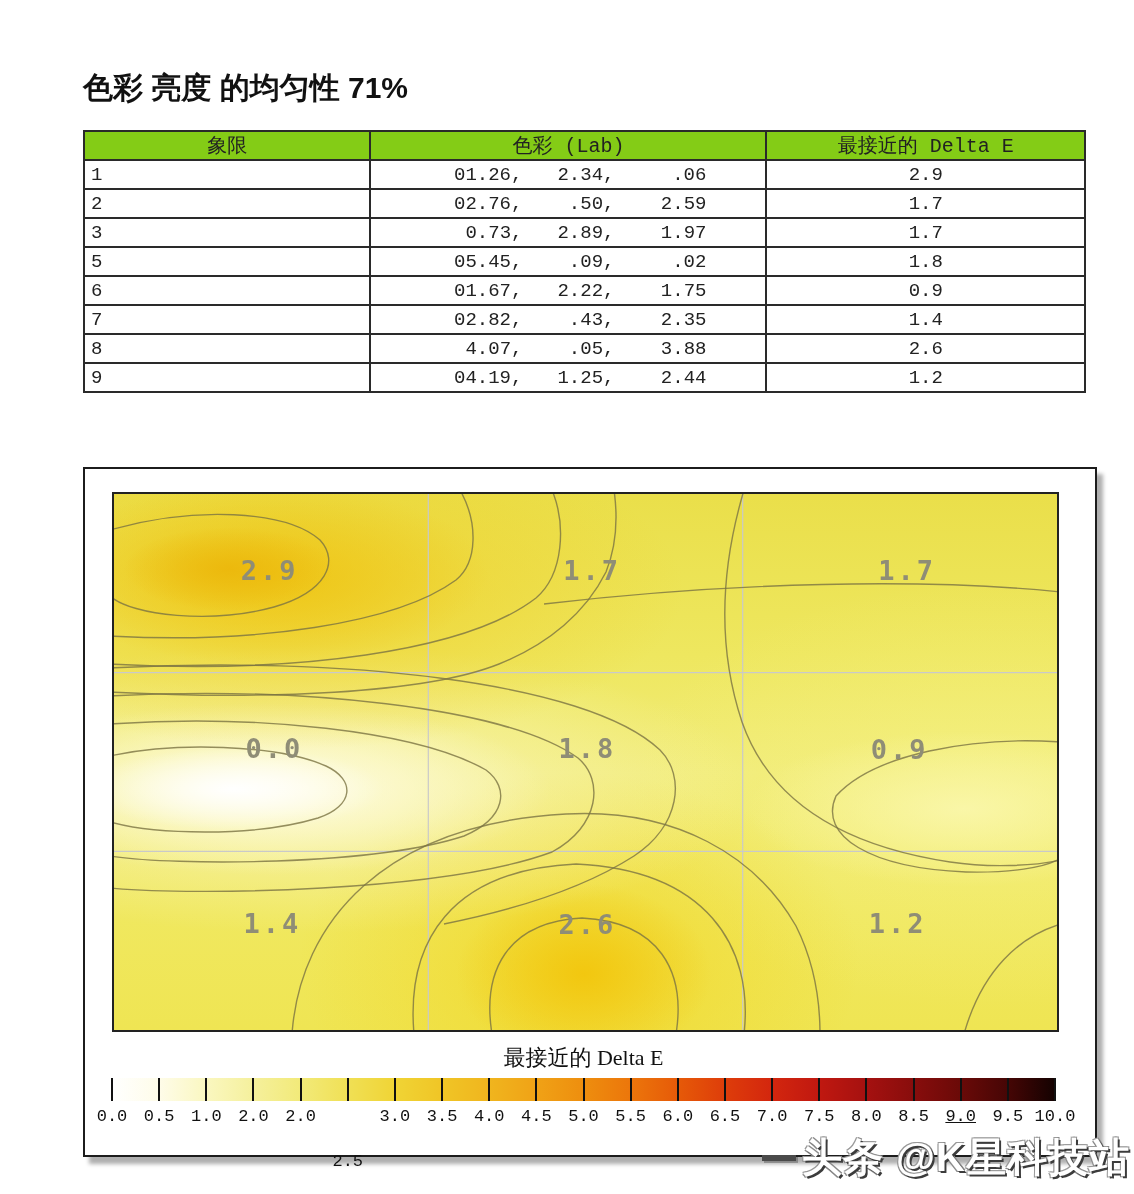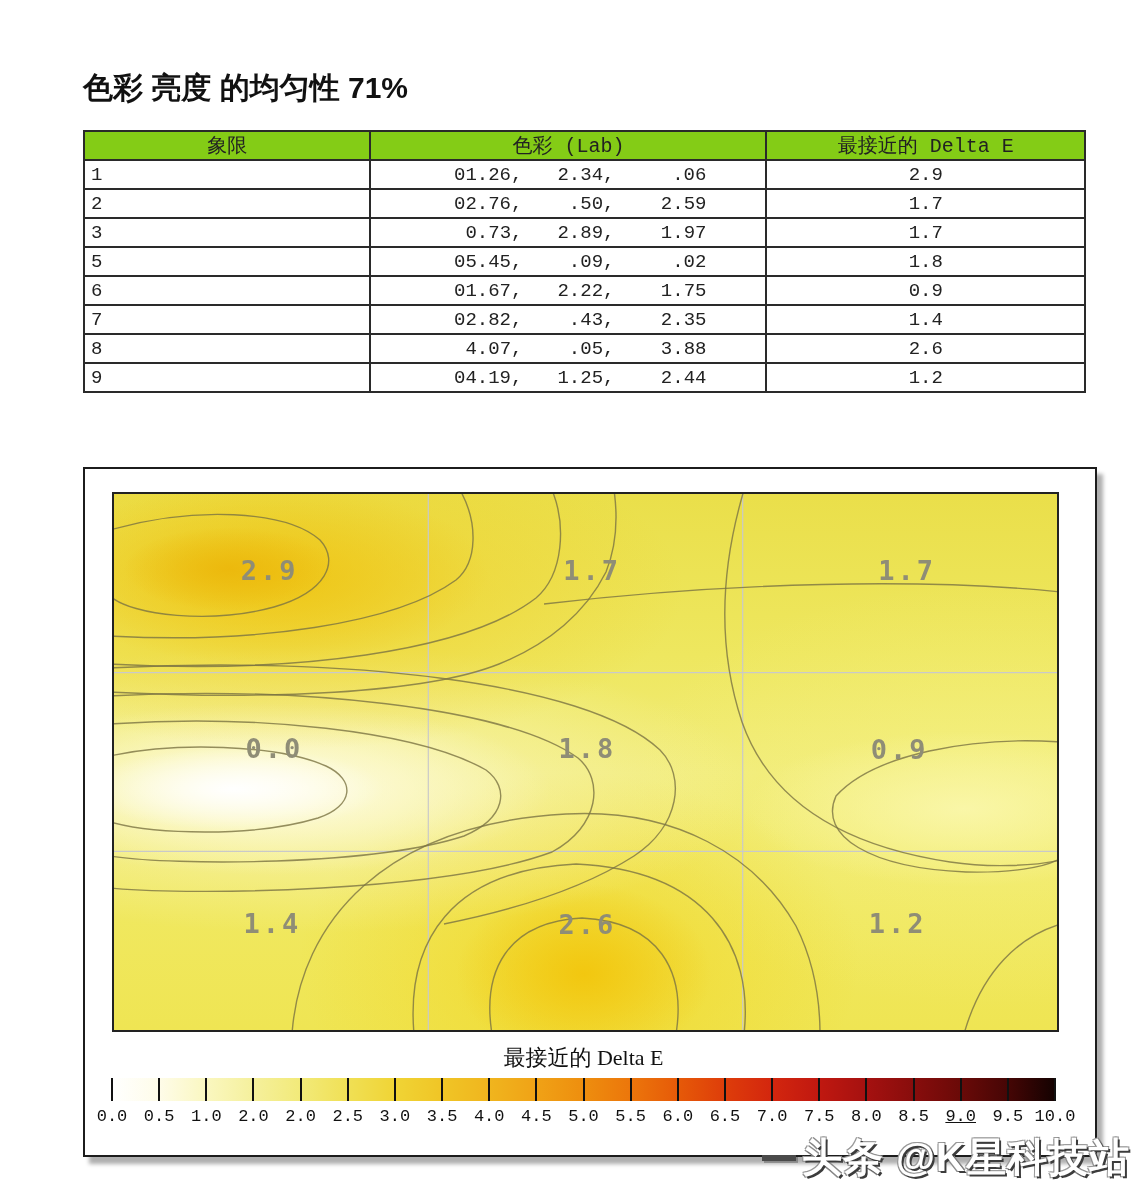--- a/index.html
+++ b/index.html
@@ -192,21 +192,21 @@
     <span class="tick" style="left:95%;"></span>
     <span class="tick" style="left:100%;"></span>
   </div>
 
   <div class="cbar-labels">
     <span style="left:0%;">0.0</span>
     <span style="left:5%;">0.5</span>
     <span style="left:10%;">1.0</span>
     <span style="left:15%;">2.0</span>
     <span style="left:20%;font-family:Liberation Mono, monospace;">2.0</span>
-    <span style="left:25%;">2.5</span>
+    <span style="left:25%;margin-top:45px;">2.5</span>
     <span style="left:30%;">3.0</span>
     <span style="left:35%;">3.5</span>
     <span style="left:40%;">4.0</span>
     <span style="left:45%;">4.5</span>
     <span style="left:50%;">5.0</span>
     <span style="left:55%;">5.5</span>
     <span style="left:60%;">6.0</span>
     <span style="left:65%;">6.5</span>
     <span style="left:70%;">7.0</span>
     <span style="left:75%;">7.5</span>

